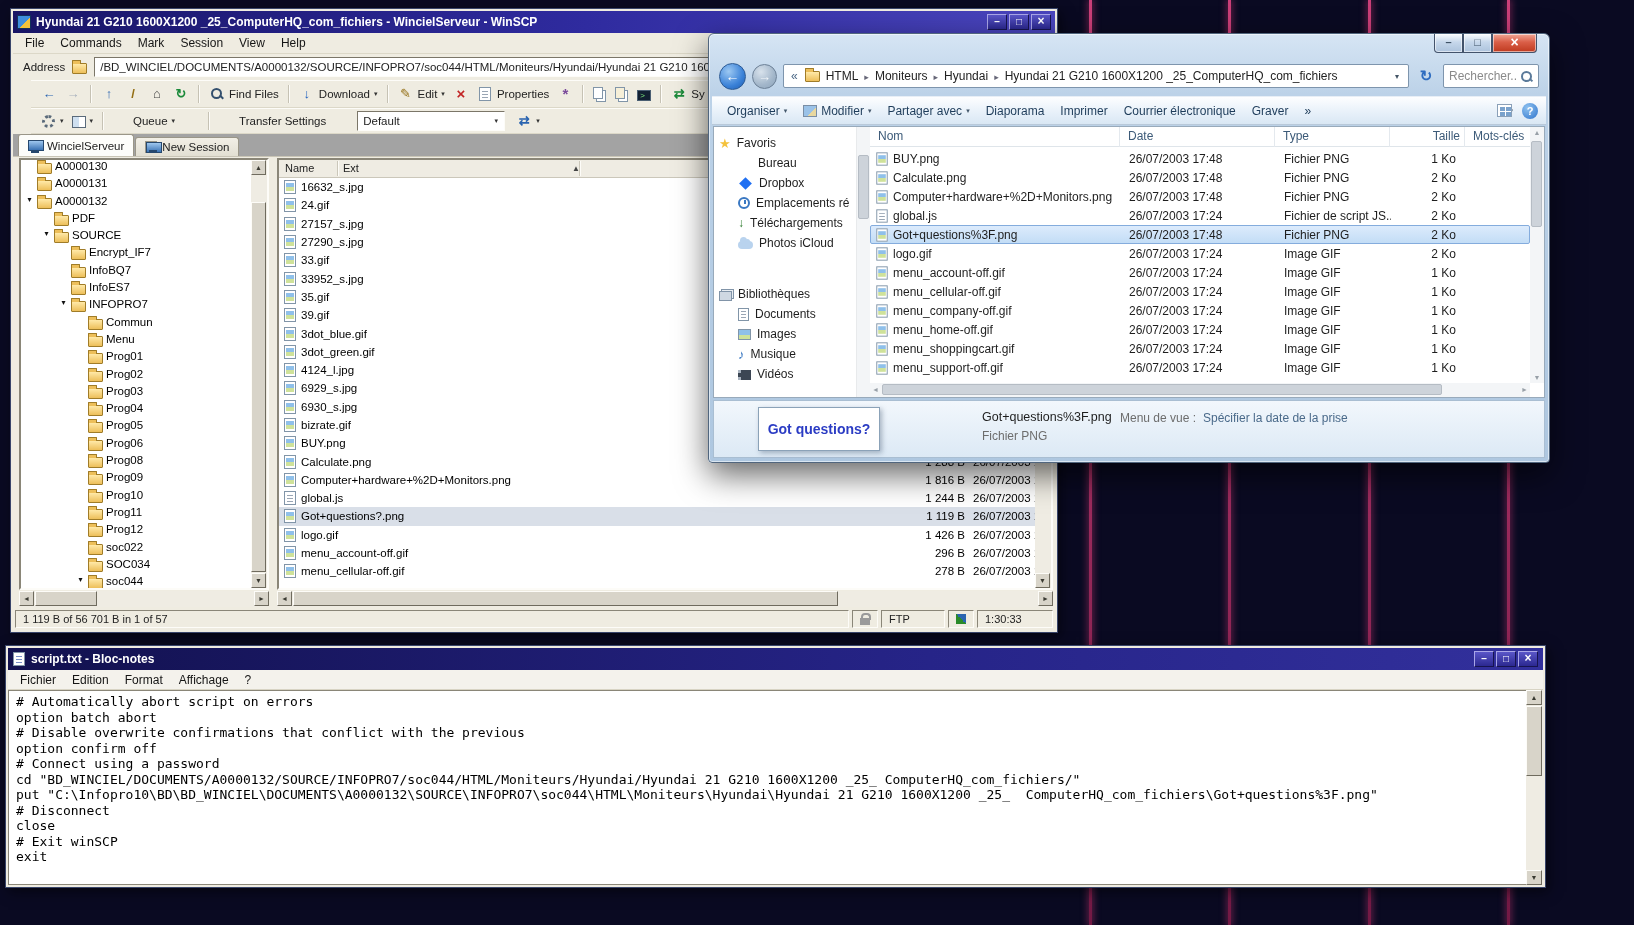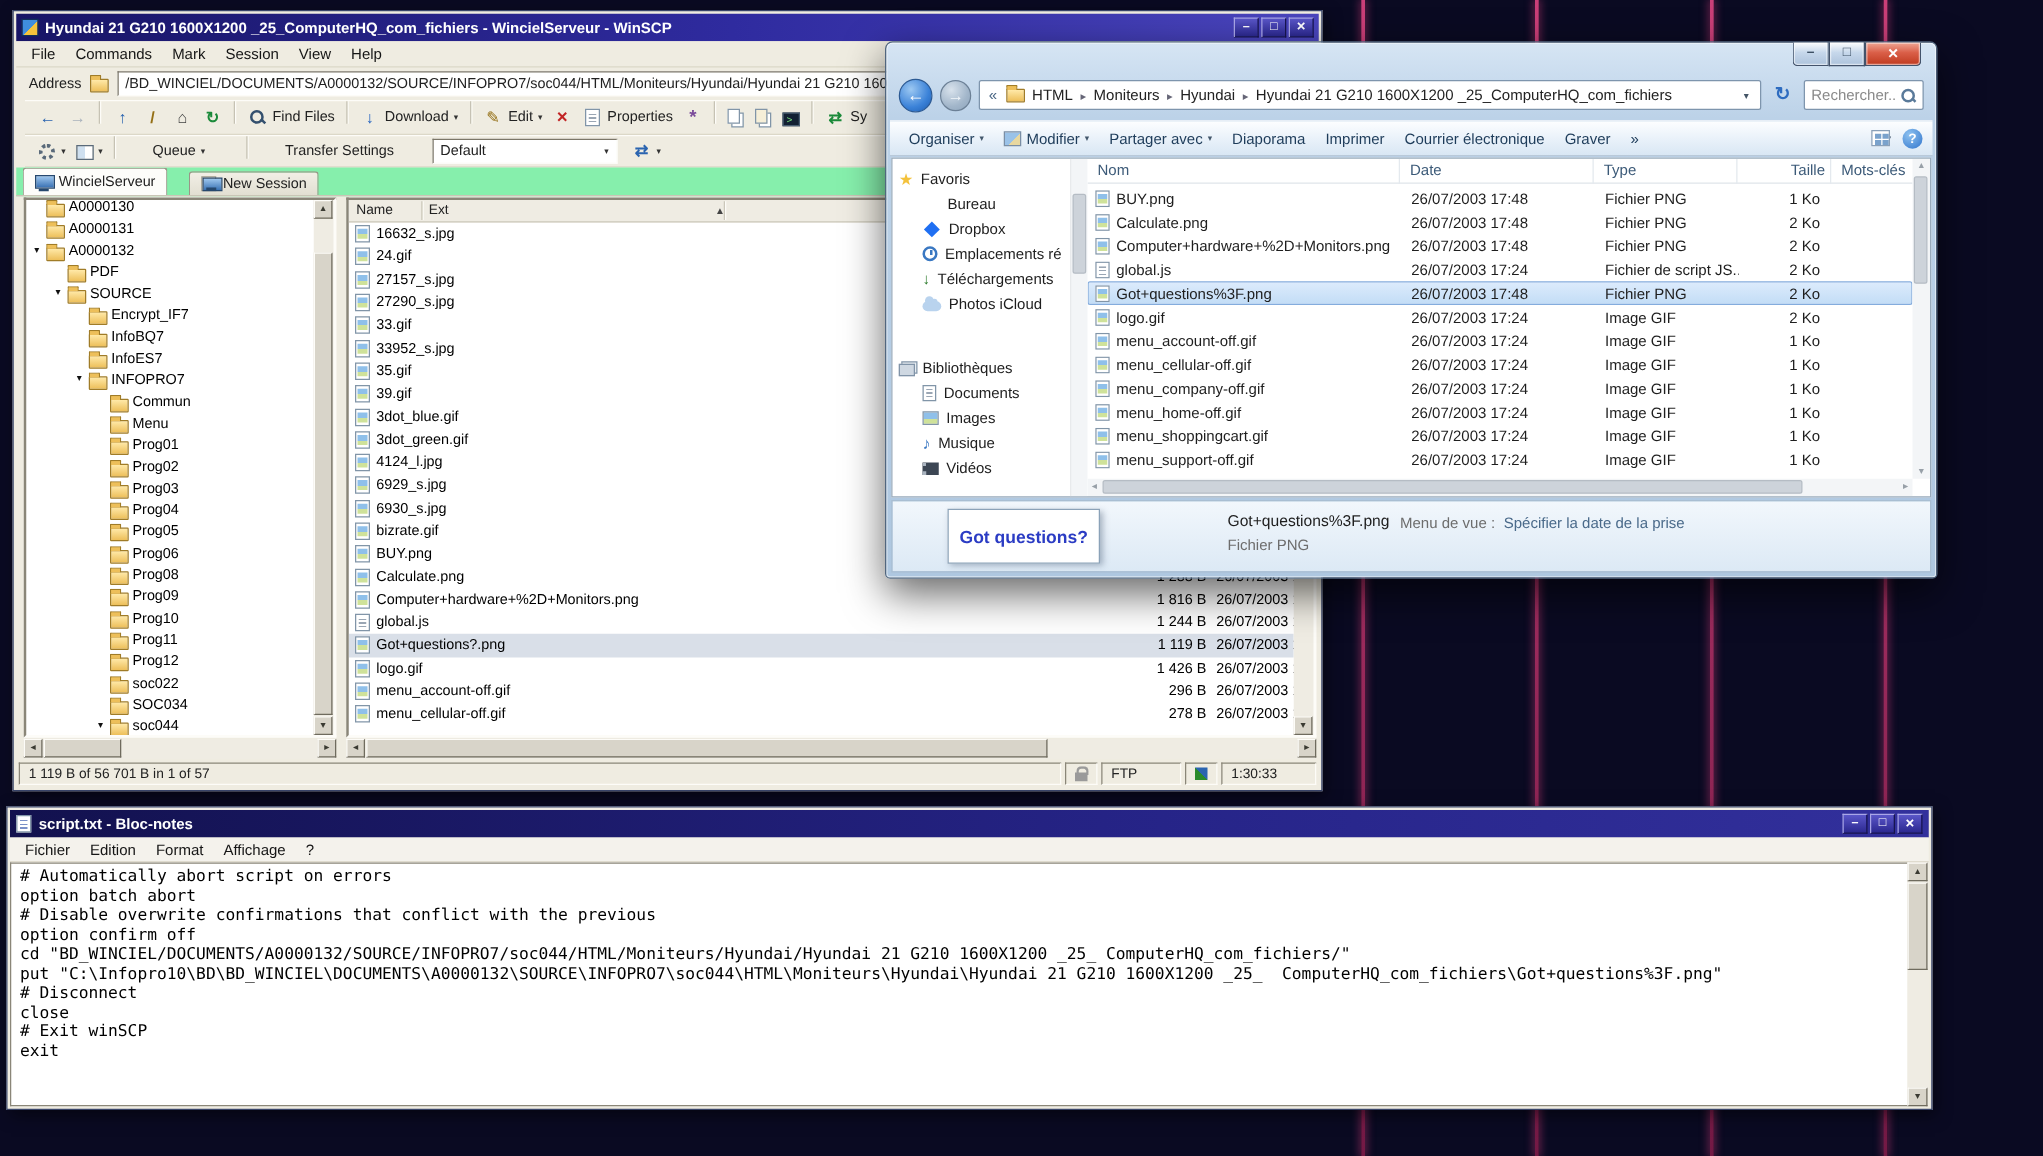--- a/index.html
+++ b/index.html
@@ -34,21 +34,21 @@
 .cls-btns{display:flex;gap:2px}
 .cls-btn{width:20px;height:16px;background:linear-gradient(#5a56c8,#2b2890);border:1px solid;border-color:#a9a6e8 #17144f #17144f #a9a6e8;color:#fff;font-size:10px;font-weight:bold;line-height:13px;text-align:center}
 .cls-min::before{content:"–"}.cls-max::before{content:"□"}.cls-close::before{content:"×";font-size:12px}
 .ws-menubar{position:absolute;left:2px;top:24px;right:2px;height:21px;display:flex;align-items:center;background:#efece1;border-bottom:1px solid #dcd8c8;font-size:12px;color:#151515;padding-left:4px}
 .ws-menu-item{padding:2px 8px}
 .ws-addressrow{position:absolute;left:2px;top:45px;right:2px;height:26px;display:flex;align-items:center;gap:7px;padding:0 10px;font-size:11.5px;color:#222}
 .ws-address-combo{display:flex;align-items:center;width:652px;height:20px;background:#fff;border:1px solid;border-color:#7b7668 #fdfcf8 #fdfcf8 #7b7668;padding-left:5px}
 .ws-address-text{flex:1;white-space:nowrap;overflow:hidden}
 .combo-btn{width:17px;height:18px;background:#d8d4c9;border:1px solid;border-color:#fdfcf8 #6f6b5e #6f6b5e #fdfcf8;font-size:7px;line-height:16px;text-align:center;color:#333}
 .combo-btn::before{content:"▾"}
-.ws-toolbar{position:absolute;left:9px;right:2px;display:flex;gap:2px;padding:0 7px;border-top:1px solid #fdfcf8;border-bottom:1px solid #dcd8c8;font-size:11.5px;color:#222;background:#efece1}
+.ws-toolbar{position:absolute;left:20px;right:2px;display:flex;align-items:center;gap:2px;padding:0 7px;border-top:1px solid #fdfcf8;border-bottom:1px solid #dcd8c8;font-size:11.5px;color:#222;background:#efece1}
 #ws-toolbar1{top:71px;height:28px}
 #ws-toolbar2{top:99px;height:26px}
 .tbtn{display:flex;align-items:center;gap:4px;padding:2px 3px}
 .tbtn.is-sep{padding:0;margin:0 4px;width:0;height:18px;border-left:1px solid #c6c2b4;border-right:1px solid #fdfcf8}
 .tb-label:empty{display:none}
 .tb-icon{width:16px;height:16px;position:relative;font-size:13px;line-height:16px;text-align:center;flex:none}
 .tb-caret{display:none;font-size:7px;color:#333}
 .tb-caret.show{display:inline}.tb-caret.show::before{content:"▾"}
 .tb-combo{display:none;align-items:center;width:148px;height:20px;background:#fff;border:1px solid;border-color:#7b7668 #fdfcf8 #fdfcf8 #7b7668;padding-left:5px;margin:0 3px}
 .tb-combo.show{display:flex}
@@ -71,21 +71,21 @@
 .k-copy-icon{width:10px;height:12px;background:#fff;border:1px solid #8195a8;box-shadow:3px 3px 0 -1px #fff,3px 3px 0 0 #8195a8;margin:0 4px 3px 0}
 .k-move-icon{width:10px;height:12px;background:#f6efd8;border:1px solid #8195a8;box-shadow:3px 3px 0 -1px #fff,3px 3px 0 0 #8195a8;margin:0 4px 3px 0}
 .k-console-icon{width:14px;height:11px;background:#122032;border:1px solid #4a5e72;margin-top:2px}
 .k-console-icon::before{content:">";color:#7ce87c;font-size:8px;line-height:9px;position:absolute;left:2px;top:0}
 .k-synchronize-icon::before{content:"⇄";color:#1b8a3a;font-weight:bold}
 .k-preferences-icon{width:13px;height:13px;border:3px dotted #5a6a7a;border-radius:50%;margin:1px}
 .k-panel-layout-icon{width:14px;height:12px;border:1px solid #5a6a7a;background:linear-gradient(90deg,#cfe0f0 50%,#fff 50%);margin-top:2px}
 .k-queue-icon,.k-queue-toggle-icon,.k-session-icon{margin-top:1px}
 .k-transfer-settings-icon::before{content:"⇄";color:#2a64b0;font-weight:bold}
 .k-new-session-tab-icon{width:12px;height:12px;background:#f7f4ea;border:1px solid #9a9688}
-.ws-tabbar{position:absolute;left:2px;top:125px;right:2px;height:23px;display:flex;align-items:flex-end;gap:17px;padding:0 5px;border-bottom:1px solid #c9c5b6;font-size:11.5px;background:#86efac}
+.ws-tabbar{position:absolute;left:2px;top:125px;right:2px;height:23px;display:flex;align-items:flex-end;gap:1px;padding:0 5px;border-bottom:1px solid #c9c5b6;font-size:11.5px;background:#a3a3a3}
 .ws-tab{display:flex;align-items:center;gap:5px;height:19px;padding:0 9px;background:linear-gradient(#f2efe6,#e2dfd2);border:1px solid #9a9688;border-bottom:none;border-radius:3px 3px 0 0;color:#222}
 .ws-tab.active{background:#fdfdfa;height:22px}
 .ws-panel{position:absolute;top:149px;height:432px;background:#fff;border:2px solid;border-color:#8a8678 #fdfcf8 #fdfcf8 #8a8678;overflow:hidden}
 #ws-tree-panel{left:8px;width:250px}
 #ws-files-panel{left:266px;width:776px}
 .ws-tree-rows{position:absolute;left:0;top:0;right:16px;bottom:0;overflow:hidden}
 .ws-tree-row{display:flex;height:17.3px;padding-left:calc(4px + var(--lvl,0)*17px);font-size:11.5px;white-space:nowrap;gap:3px;color:#000}
 .tree-exp{width:9px;font-size:8px;color:#111;text-align:center;visibility:hidden;flex:none}
 .tree-exp.show{visibility:visible}
 .tree-exp.show::before{content:"▾"}
@@ -1163,20 +1163,21 @@
     <div class="np-text">
 
         <div class="np-line"><span># Automatically abort script on errors</span><span></span><span></span></div>
 
         <div class="np-line"><span>option batch abort</span><span></span><span></span></div>
 
         <div class="np-line"><span># Disable overwrite confirmations that conflict with the previous</span><span></span><span></span></div>
 
         <div class="np-line"><span>option confirm off</span><span></span><span></span></div>
 
+        <div class="np-line"><span># Connect using a password</span><span></span><span></span></div>
 
 
         <div class="np-line"><span>cd "BD_WINCIEL/DOCUMENTS/A0000132/SOURCE/INFOPRO7/soc044/HTML/Moniteurs/Hyundai/Hyundai 21 G210 1600X1200 _25_ ComputerHQ_com_fichiers/"</span><span></span><span></span></div>
 
         <div class="np-line"><span>put "C:\Infopro10\BD\BD_WINCIEL\DOCUMENTS\A0000132\SOURCE\INFOPRO7\soc044\HTML\Moniteurs\Hyundai\Hyundai 21 G210 1600X1200 _25_  ComputerHQ_com_fichiers\Got+questions%3F.png"</span><span></span><span></span></div>
 
         <div class="np-line"><span># Disconnect</span><span></span><span></span></div>
 
         <div class="np-line"><span>close</span><span></span><span></span></div>
 

